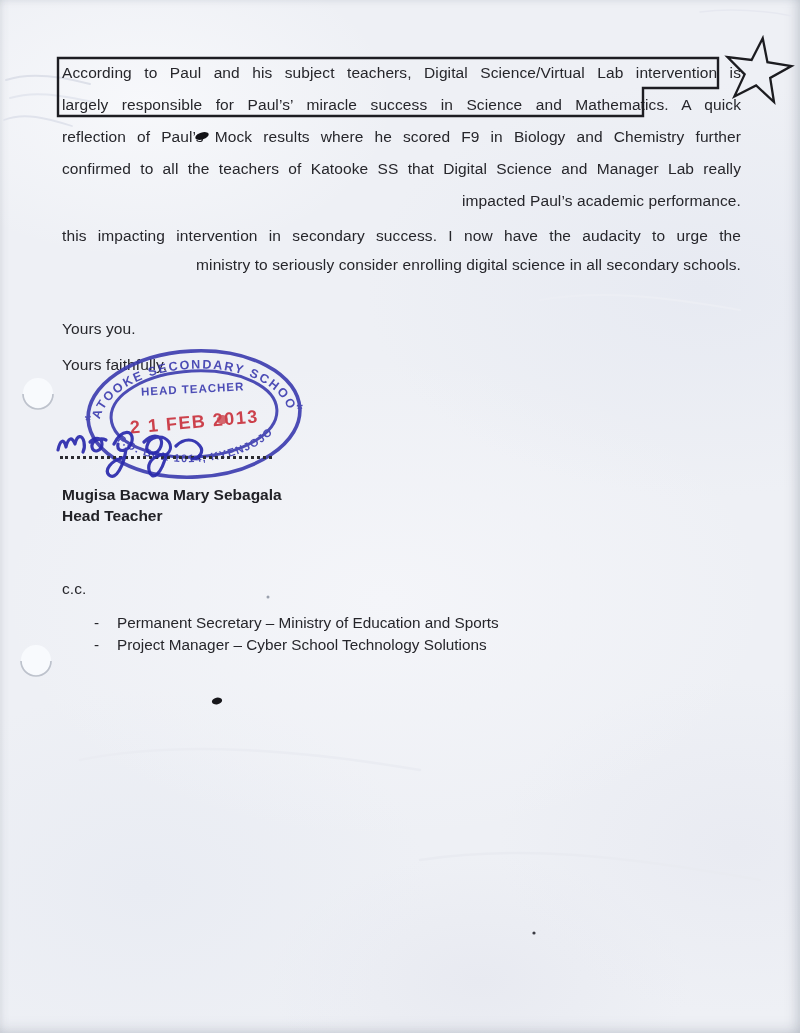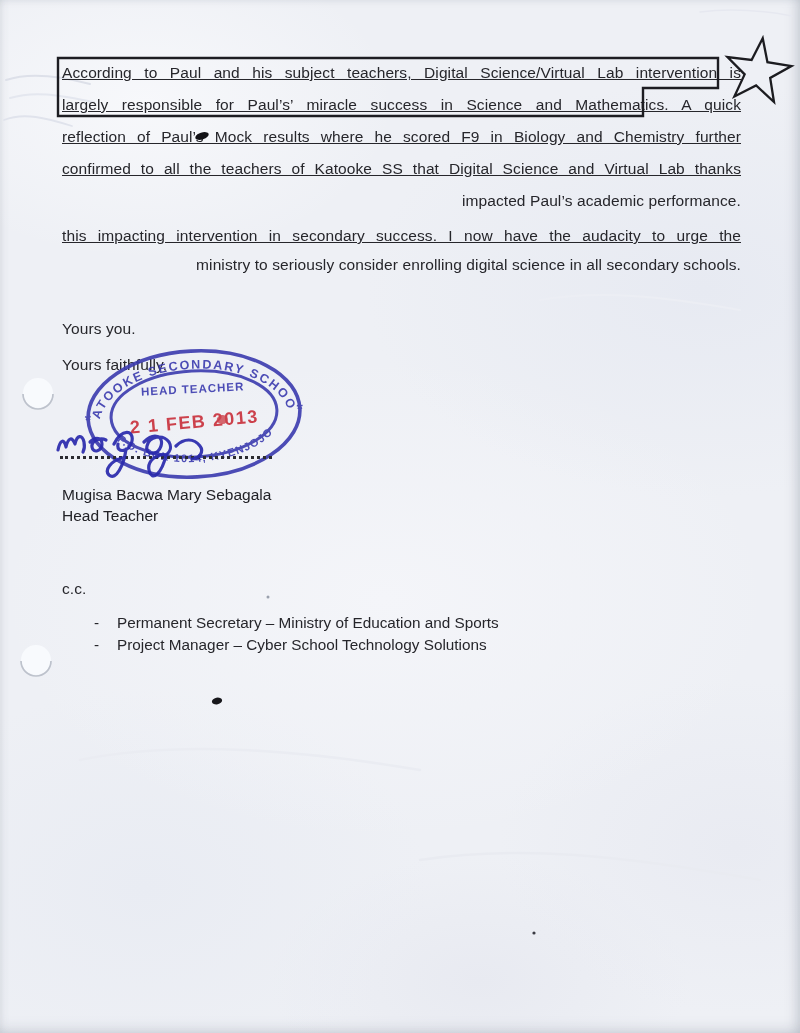--- a/index.html
+++ b/index.html
@@ -19,28 +19,28 @@
       radial-gradient(ellipse 340px 240px at 92% 82%, #e9ebf2 0%, rgba(237,239,244,0) 70%),
       radial-gradient(ellipse 300px 180px at 60% 95%, #e8eaf1 0%, rgba(232,234,241,0) 70%);
     box-shadow:
       inset -9px 0 12px -5px rgba(120,128,145,.28),
       inset 0 -9px 14px -6px rgba(120,128,145,.24),
       inset 6px 0 10px -6px rgba(120,128,145,.16),
       inset 0 6px 10px -7px rgba(150,155,170,.14);
   }
   .abs{position:absolute;}
   .bodytext{font-size:15.5px;letter-spacing:.1px;}
-  .jline{text-align:justify;text-align-last:justify;text-decoration:underline;}
+  .jline{text-align:justify;text-align-last:justify;}
   .lline{text-align:right;}
   .p1{left:62px;top:57px;width:679px;line-height:32px;}
   .p2{left:62px;top:221px;width:679px;line-height:29px;}
   .thankyou{left:62px;top:320px;}
   .closing{left:62px;top:356px;}
   .sigline{left:60px;top:452px;width:212px;height:4px;border-bottom:3px dotted #2b2b30;}
-  .nameblock{left:62px;top:484px;font-weight:normal;font-size:15.5px;line-height:21px;color:#222227;}
+  .nameblock{left:62px;top:484px;font-weight:bold;font-size:15.5px;line-height:21px;color:#222227;}
   .cclabel{left:62px;top:580px;font-size:15.5px;}
   .ccitems{left:94px;top:612px;font-size:15.3px;line-height:21.5px;}
   .ccrow{display:flex;}
   .ccdash{width:23px;flex:0 0 23px;}
   svg{display:block;}
   .overlay{left:0;top:0;pointer-events:none;}
 </style>
 </head>
 <body>
 
@@ -55,21 +55,21 @@
       <path d="M 540,300 C 600,290 660,296 740,310" stroke="#eceef4" stroke-width="2"></path>
       <path d="M 80,760 C 180,740 300,750 420,770" stroke="#eaecf2" stroke-width="2.5"></path>
       <path d="M 420,860 C 520,845 620,855 760,880" stroke="#e9ebf1" stroke-width="2.5"></path>
     </g>
   </svg>
 
   <div class="abs bodytext p1">
     <div class="jline">According to Paul and his subject teachers, Digital Science/Virtual Lab intervention is</div>
     <div class="jline">largely responsible for Paul’s’ miracle success in Science and Mathematics. A quick</div>
     <div class="jline">reflection of Paul’s Mock results where he scored F9 in Biology and Chemistry further</div>
-    <div class="jline">confirmed to all the teachers of Katooke SS that Digital Science and Virtual Lab thanks</div>
+    <div class="jline">confirmed to all the teachers of Katooke SS that Digital Science and Manager Lab really</div>
     <div class="lline">impacted Paul’s academic performance.</div>
   </div>
 
   <svg class="abs overlay" width="800" height="1033" viewBox="0 0 800 1033">
     <polygon points="58,58 718,58 718,88 643,88 643,116 58,116" fill="none" stroke="#1d1d22" stroke-width="2.4" stroke-linejoin="miter"></polygon>
   </svg>
 
   <svg class="abs" style="left:712px;top:26px;" width="92" height="92" viewBox="0 0 92 92">
     <g transform="translate(46,46) rotate(8)">
       <polygon points="0,-34 8,-11 32.3,-10.5 12.9,4.2 20,27.5 0,13.6 -20,27.5 -12.9,4.2 -32.3,-10.5 -8,-11" fill="none" stroke="#1c1c20" stroke-width="2.3" stroke-linejoin="miter"></polygon>

